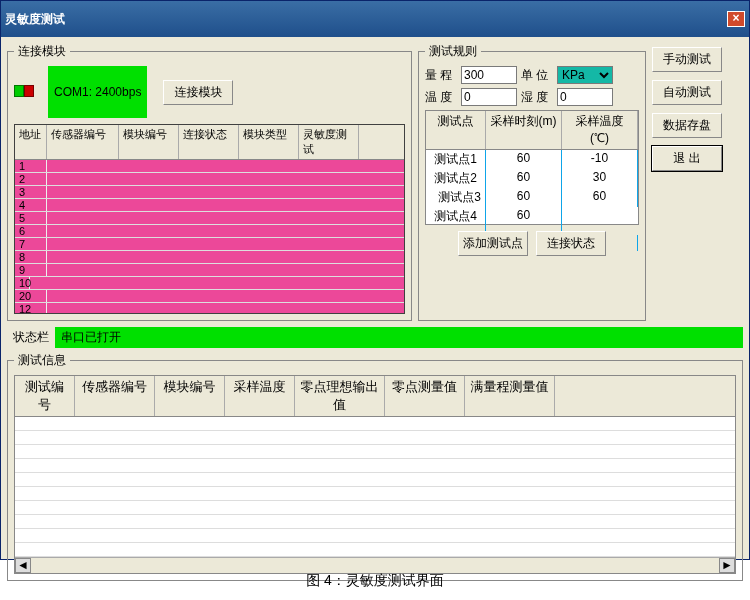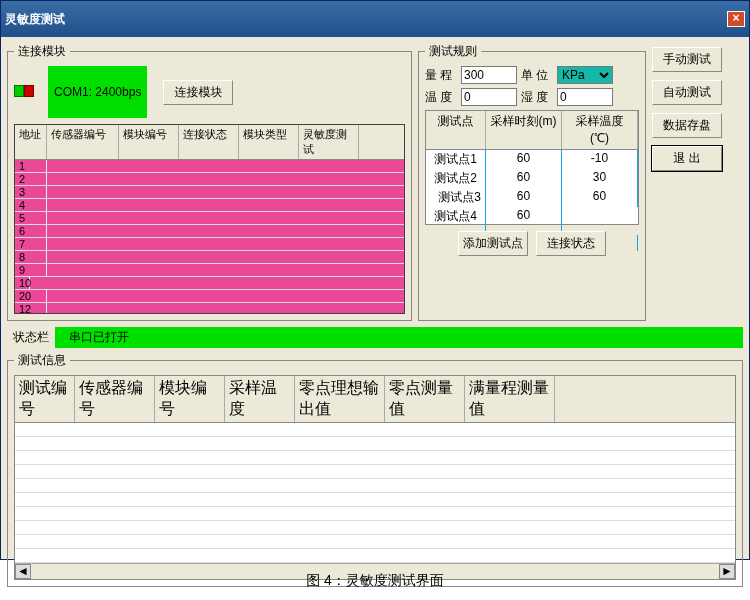--- a/index.html
+++ b/index.html
@@ -33,25 +33,25 @@
 .field-row input { width: 56px; border: 1px solid #7a7a7a; padding: 1px 2px; }
 .field-row select { width: 56px; border: 1px solid #7a7a7a; background: #14b8a6; }
 .rule-grid { border: 1px solid #888; background: #fff; height: 115px; }
 .rule-grid .hd { display: flex; background: #ece9d8; border-bottom: 1px solid #888; }
 .rule-grid .hd div { padding: 2px 4px; border-right: 1px solid #aaa; text-align: center; }
 .rule-grid .rw { display: flex; }
 .rule-grid .rw div { padding: 1px 4px; border-right: 1px solid #0ea5e9; text-align: center; }
 .rule-btns { display: flex; justify-content: center; gap: 8px; margin-top: 6px; }
 .status-row { display: flex; align-items: center; margin-top: 6px; }
 .status-label { padding: 2px 6px; }
-.status-bar { flex: 1; background: #00e000; padding: 2px 14px; color: #000; }
+.status-bar { flex: 1; background: #00e000; padding: 2px 6px; color: #000; }
 .info-group { flex: 1; margin-top: 4px; display: flex; flex-direction: column; }
 .info-grid { border: 1px solid #888; background: #fff; flex: 1; overflow: hidden; display: flex; flex-direction: column; }
 .info-head { display: flex; background: #ece9d8; border-bottom: 1px solid #888; }
-.info-head div { border-right: 1px solid #aaa; padding: 2px 4px; font-size: 16px; }
+.info-head div { border-right: 1px solid #aaa; padding: 2px 4px; font-size: 13px; text-align: center; }
 .info-body { flex: 1; overflow-y: scroll; }
 .info-body .r { height: 14px; border-bottom: 1px solid #ddd; }
 .hscroll { height: 16px; background: #ece9d8; border-top: 1px solid #aaa; display: flex; justify-content: space-between; }
 .hscroll .arr { width: 16px; background: #ddd; border: 1px solid #888; text-align: center; line-height: 12px; cursor: pointer; }
 .caption { text-align: center; padding: 12px; font-size: 14px; }
 </style>
 </head>
 <body>
 
 <div class="outer">

